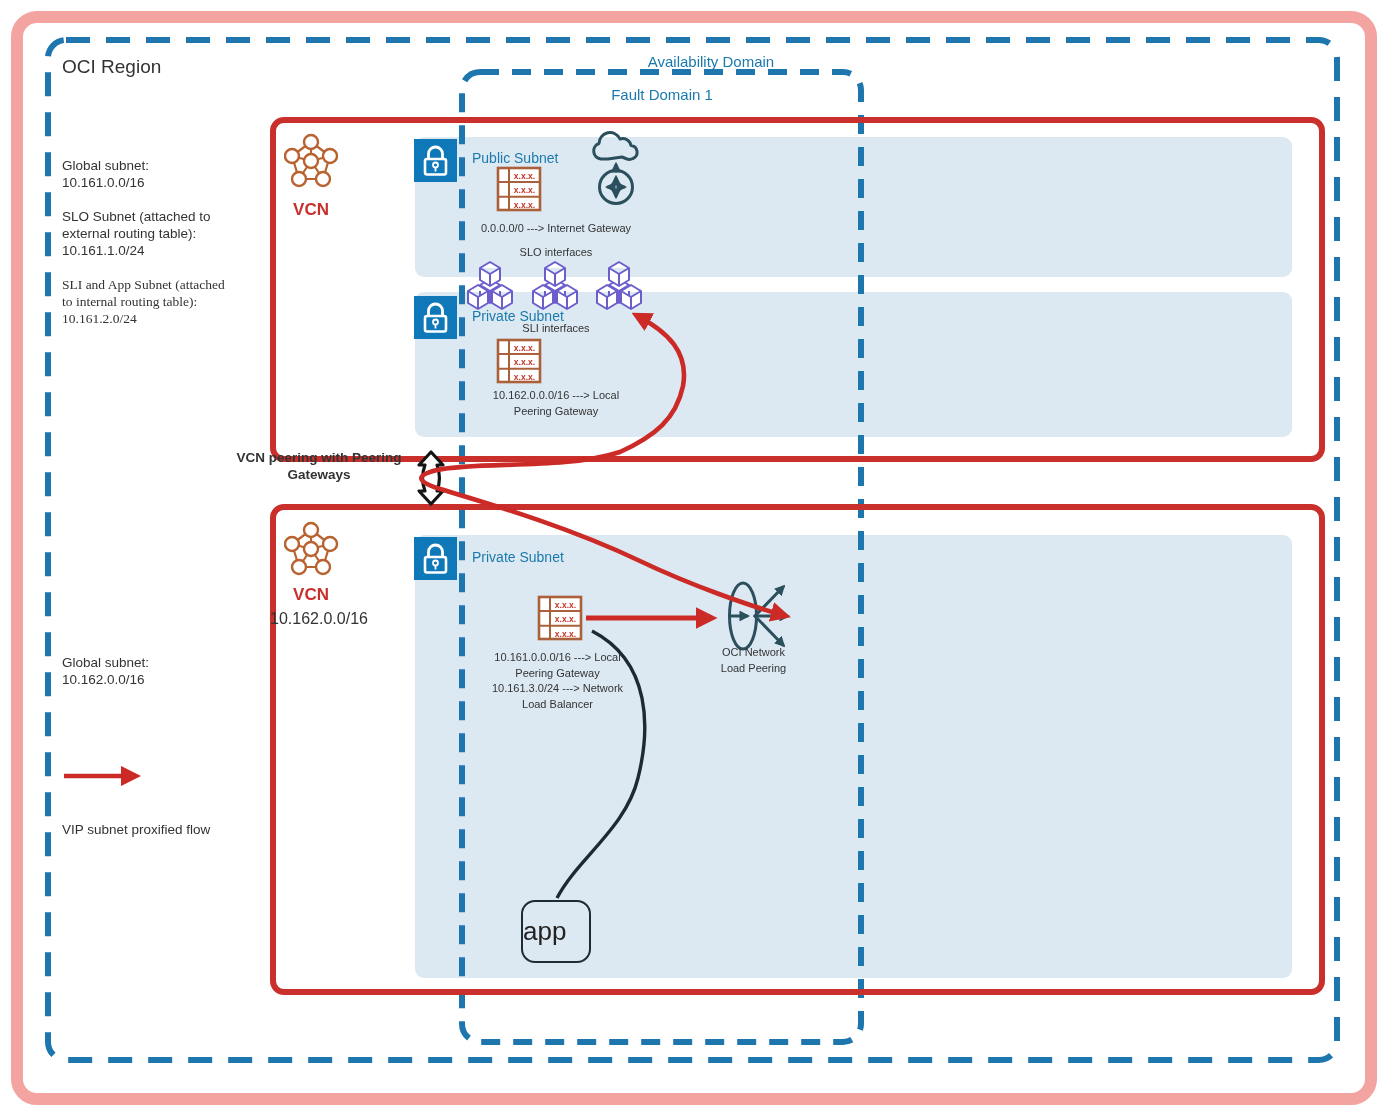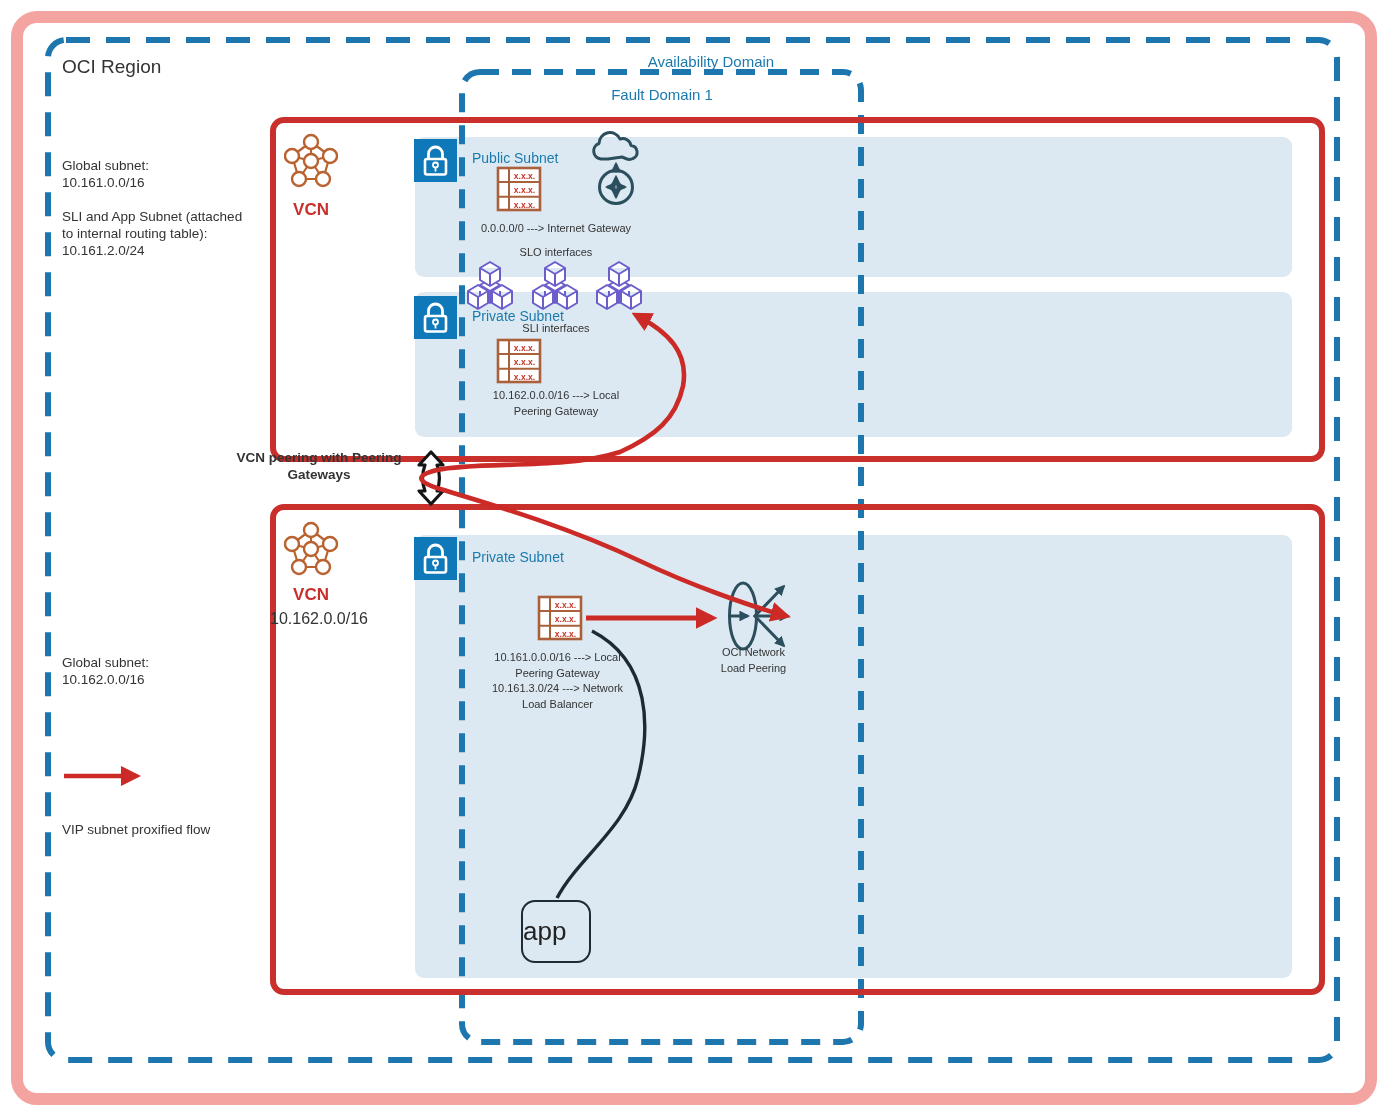--- a/index.html
+++ b/index.html
@@ -41,21 +41,24 @@
   <div class="abs vcnbox" style="left:270px;top:117px;width:1055px;height:345px;"></div>
   <div class="abs vcnbox" style="left:270px;top:504px;width:1055px;height:491px;"></div>
 
   <div class="abs note" style="left:62px;top:58px;font-size:19px;">OCI Region</div>
   <div class="abs blue-lbl center" style="left:576px;top:53px;width:270px;">Availability Domain</div>
   <div class="abs blue-lbl center" style="left:527px;top:86px;width:270px;">Fault Domain 1</div>
 
   <div class="abs" style="left:62px;top:157px;width:210px;">
     <div class="note" style="margin-bottom:17px;">Global subnet:
 10.161.0.0/16</div>
-    <div class="note" style="margin-bottom:22px;">SLI and App Subnet (attached
+    <div class="note" style="margin-bottom:17px;">SLO Subnet (attached to
+external routing table):
+10.161.1.0/24</div>
+    <div class="note" style="margin-bottom:22px;font-family:Liberation Serif, serif;">SLI and App Subnet (attached
 to internal routing table):
 10.161.2.0/24</div>
   </div>
 
   <div class="abs" style="left:62px;top:654px;width:210px;">
     <div class="note" style="margin-bottom:17px;">Global subnet:
 10.162.0.0/16</div>
   </div>
   <div class="abs note" style="left:62px;top:821px;">VIP subnet proxified flow</div>
 

